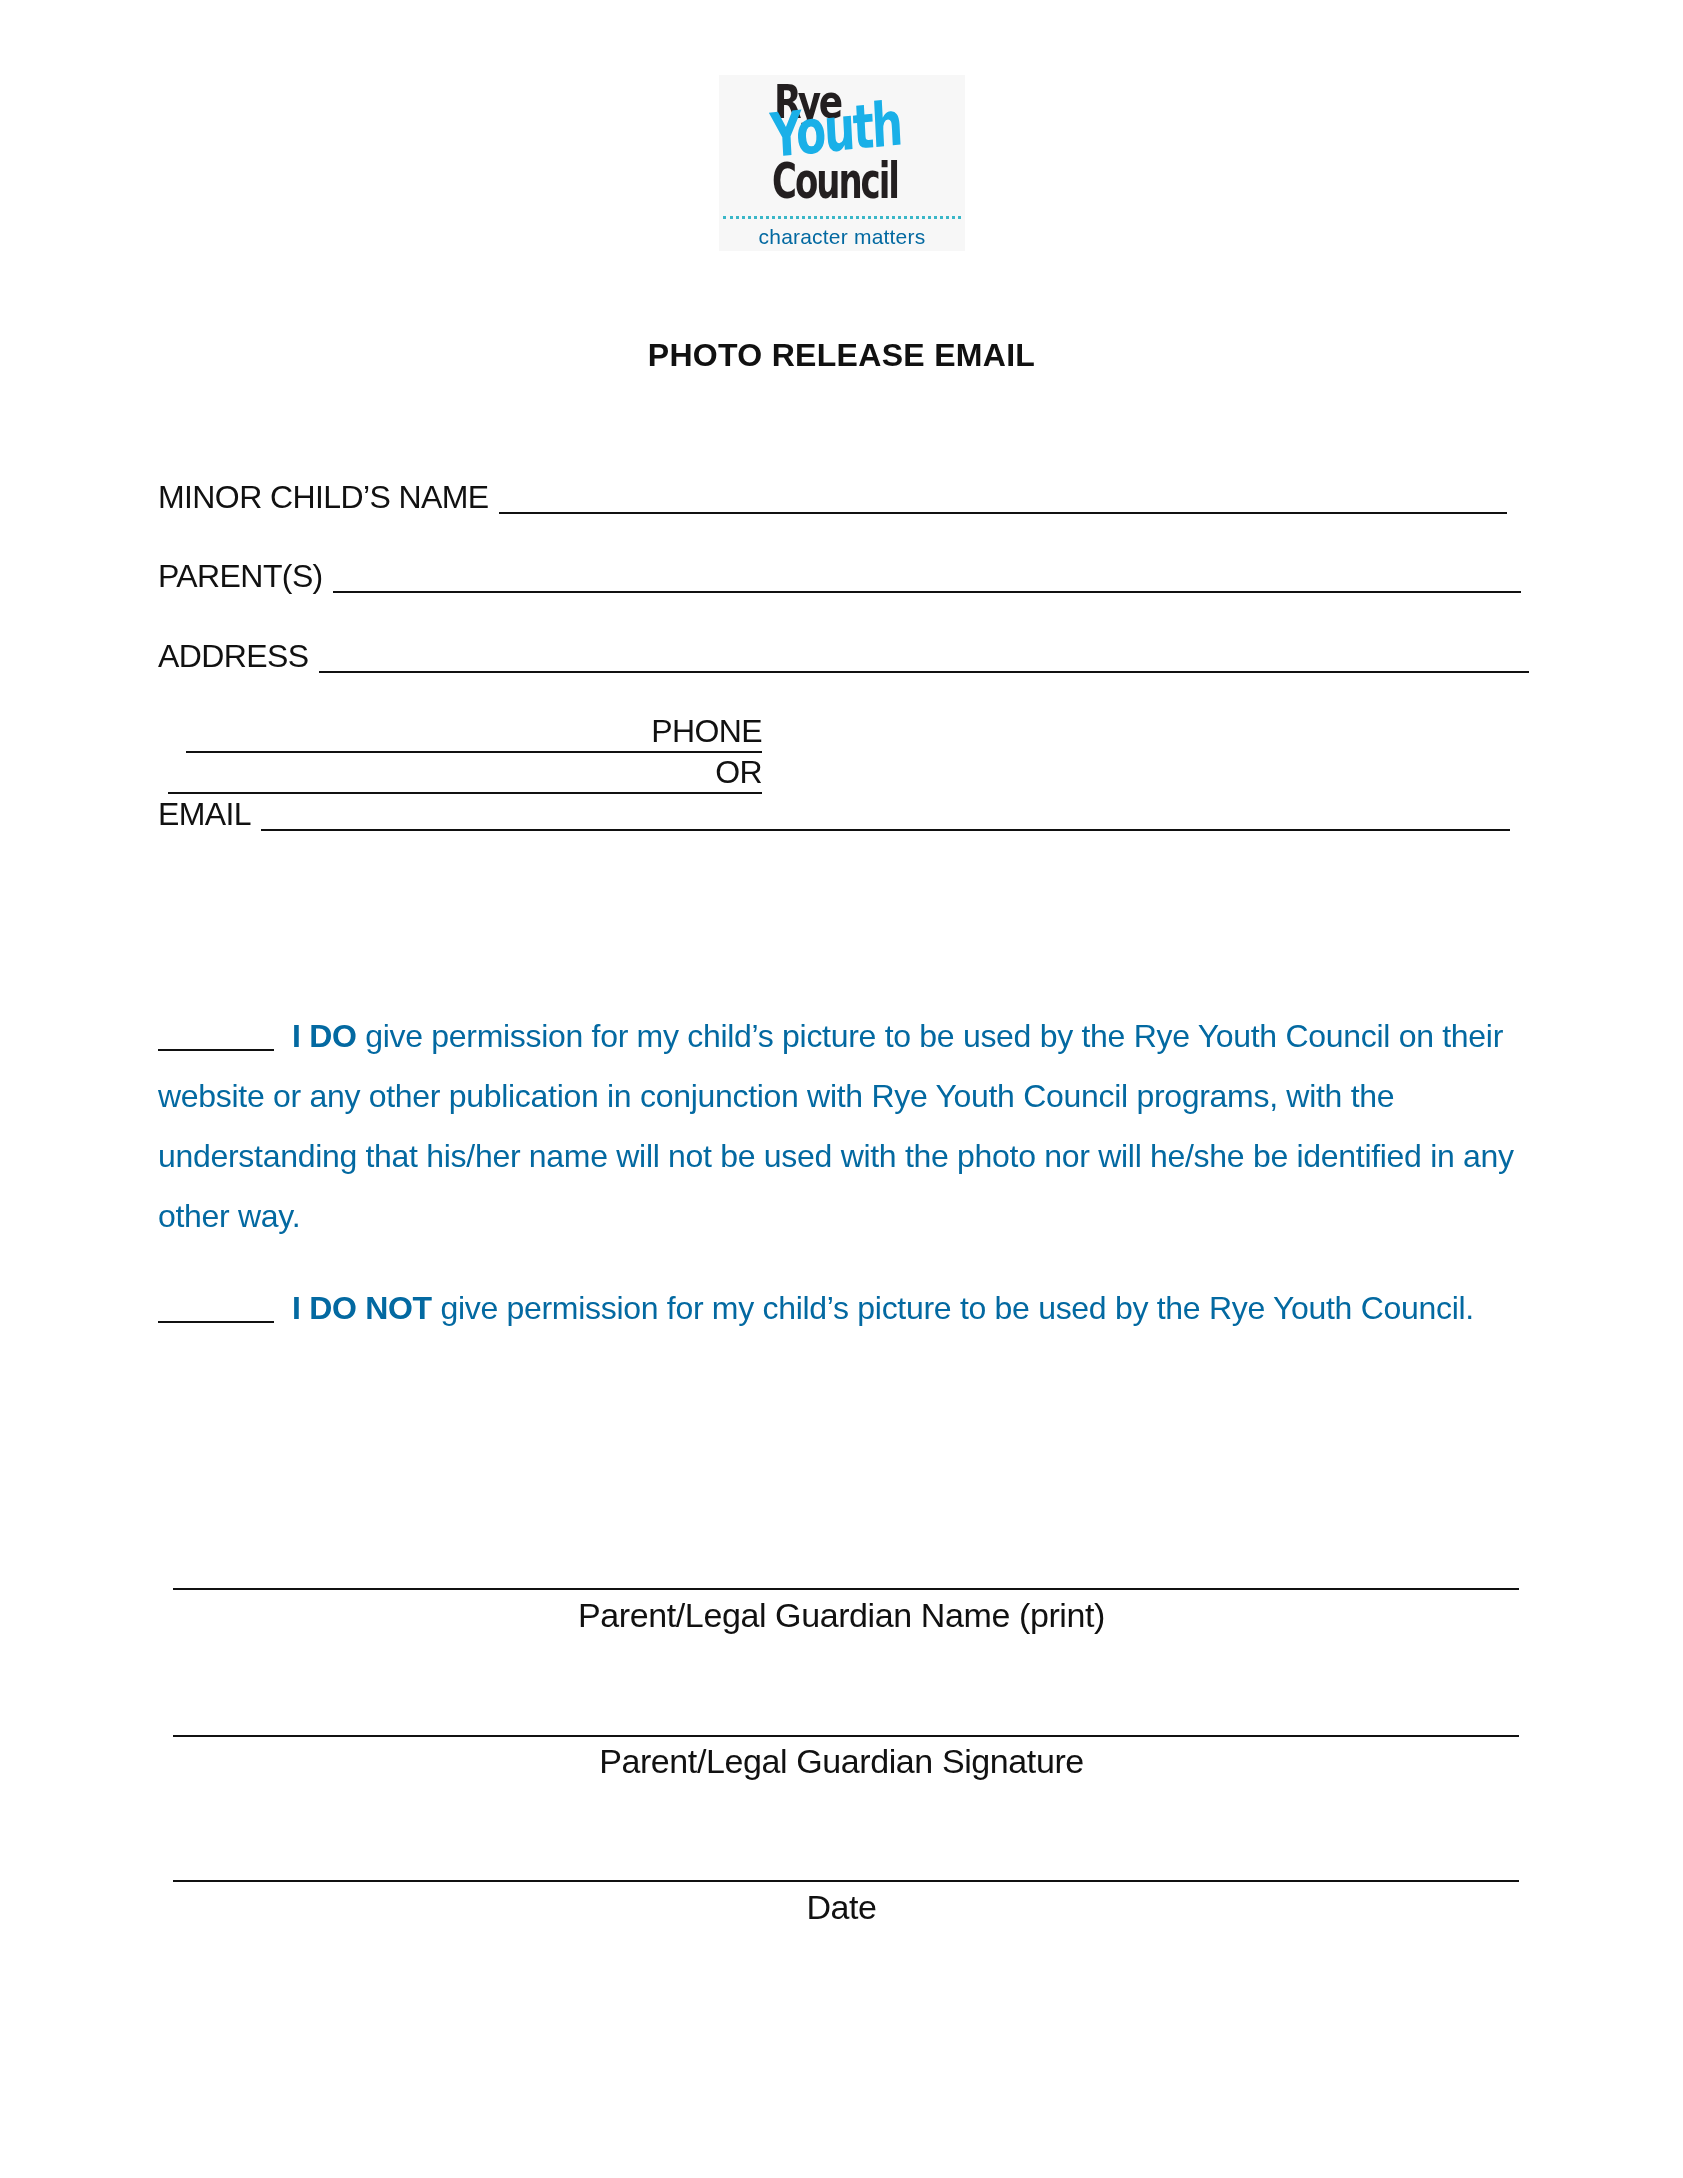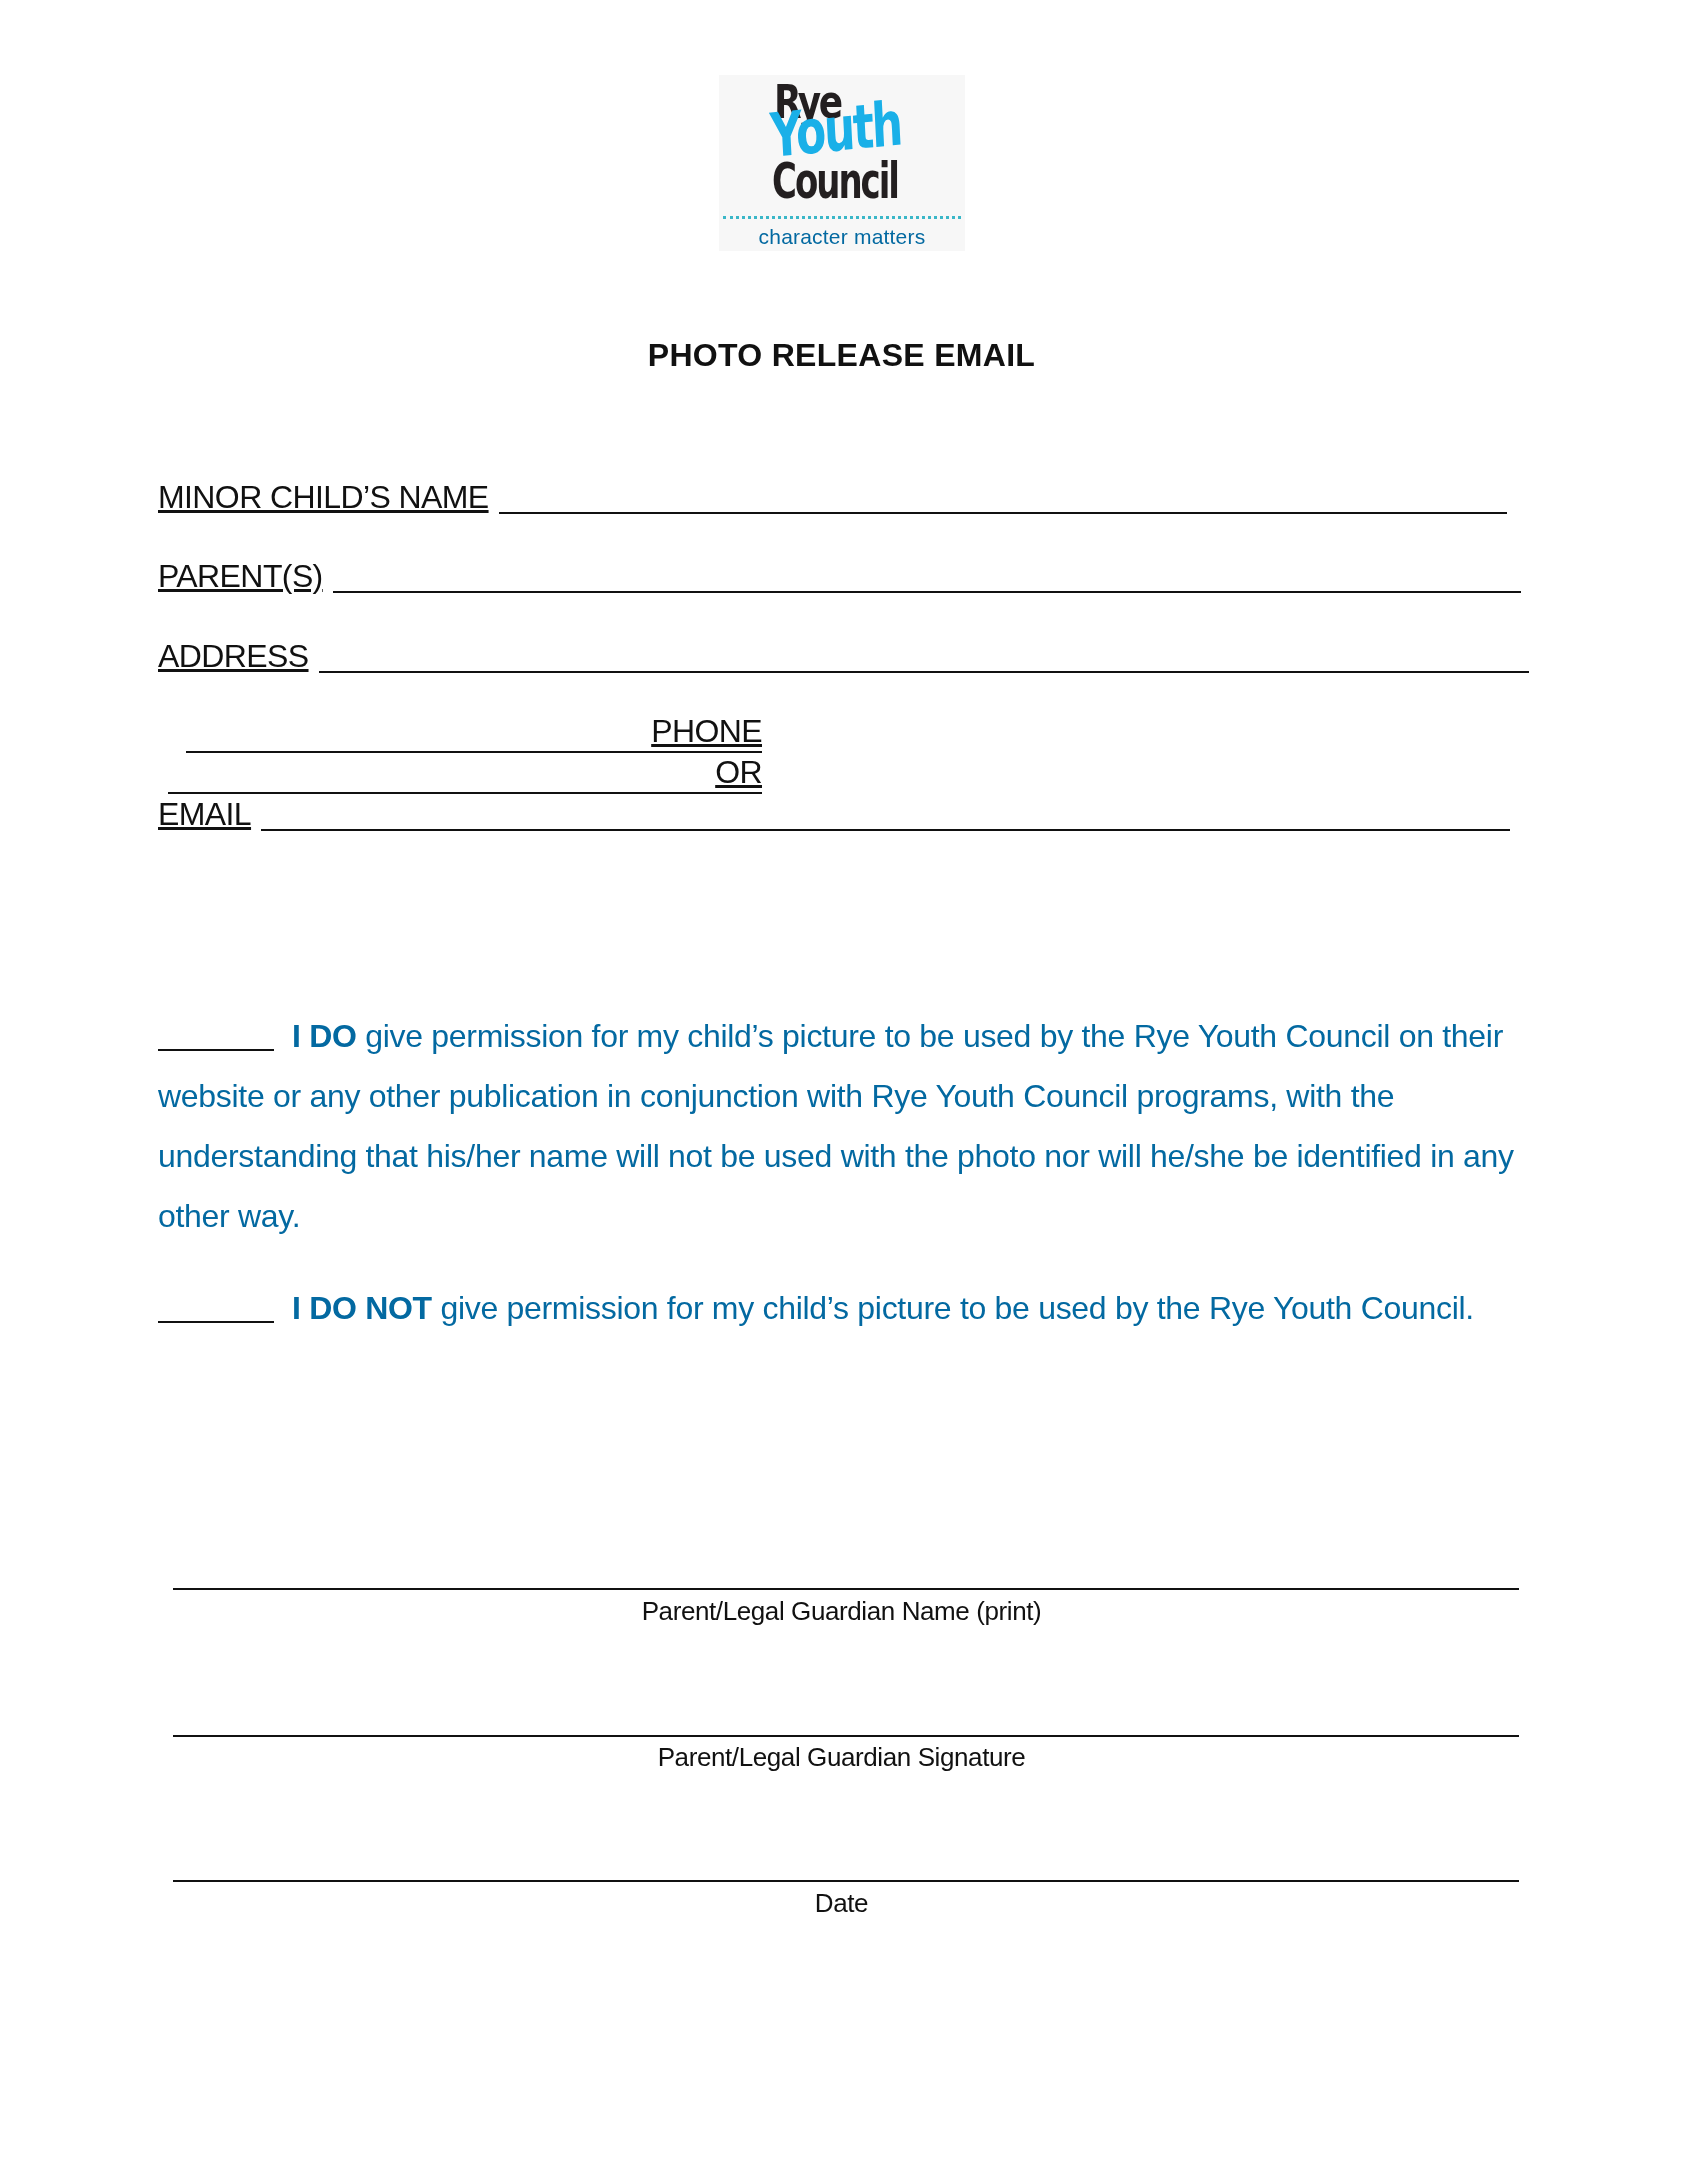--- a/index.html
+++ b/index.html
@@ -89,21 +89,20 @@
 
     
     .field-row {
       position: absolute;
       left: 158px;
       height: 40px;
       display: flex;
       align-items: flex-end;
       font-size: 32px;
       line-height: 1;
-      text-decoration: underline;
     }
     .field-label {
       white-space: nowrap;
       letter-spacing: -0.6px;
       padding-bottom: 4px;
     }
     .field-line {
       height: 0;
       border-bottom: 2px solid #111;
       margin-left: 10px;
@@ -144,21 +143,21 @@
       left: 173px;
       width: 1346px;
       height: 0;
       border-top: 2px solid #111;
     }
     .sig-label {
       position: absolute;
       left: 0;
       width: 1683px;
       text-align: center;
-      font-size: 26px;
+      font-size: 34px;
       letter-spacing: -0.4px;
       color: #111;
     }
   </style>
 </head>
 <body>
 
 <div class="logo">
   <div class="logo-word logo-rye">Rye</div>
   <div class="logo-word logo-youth">Youth</div>

